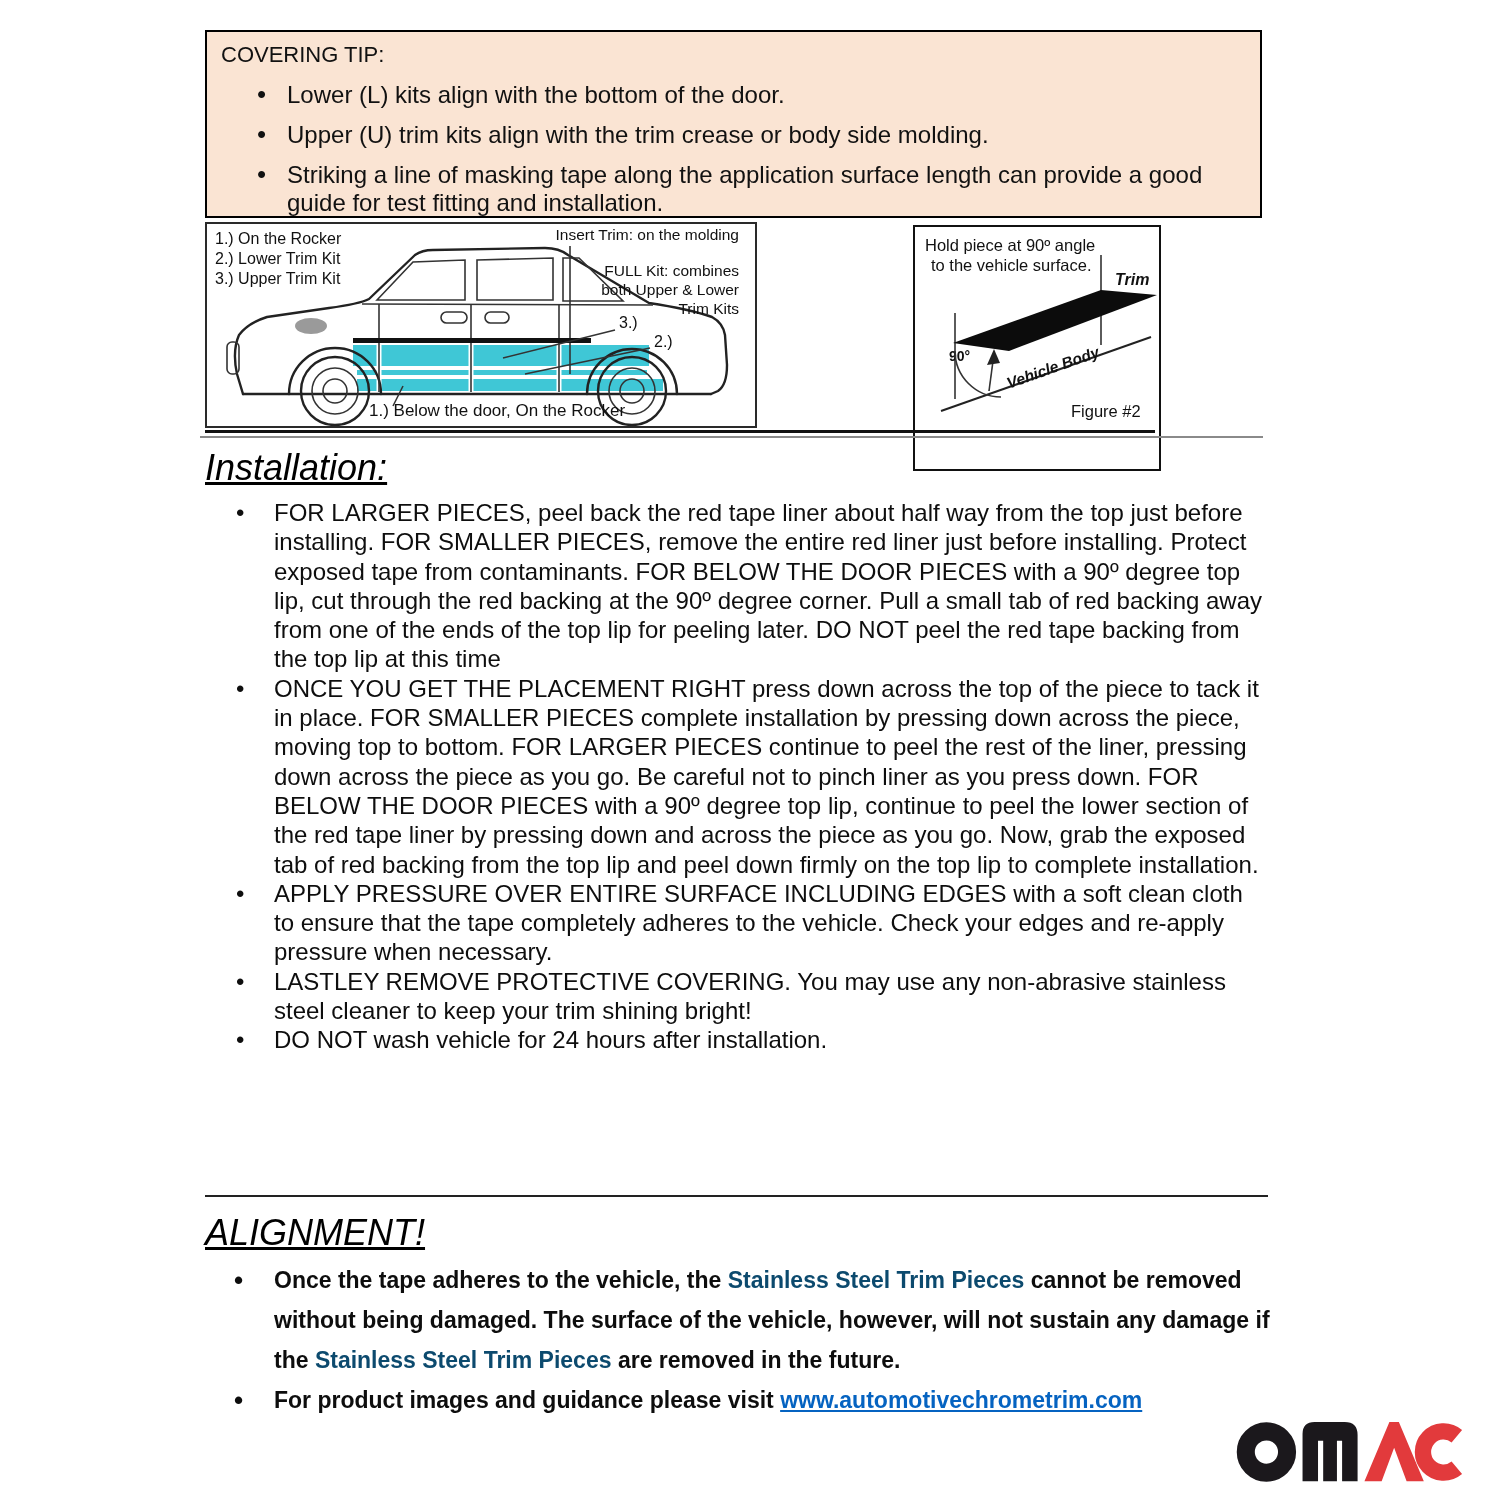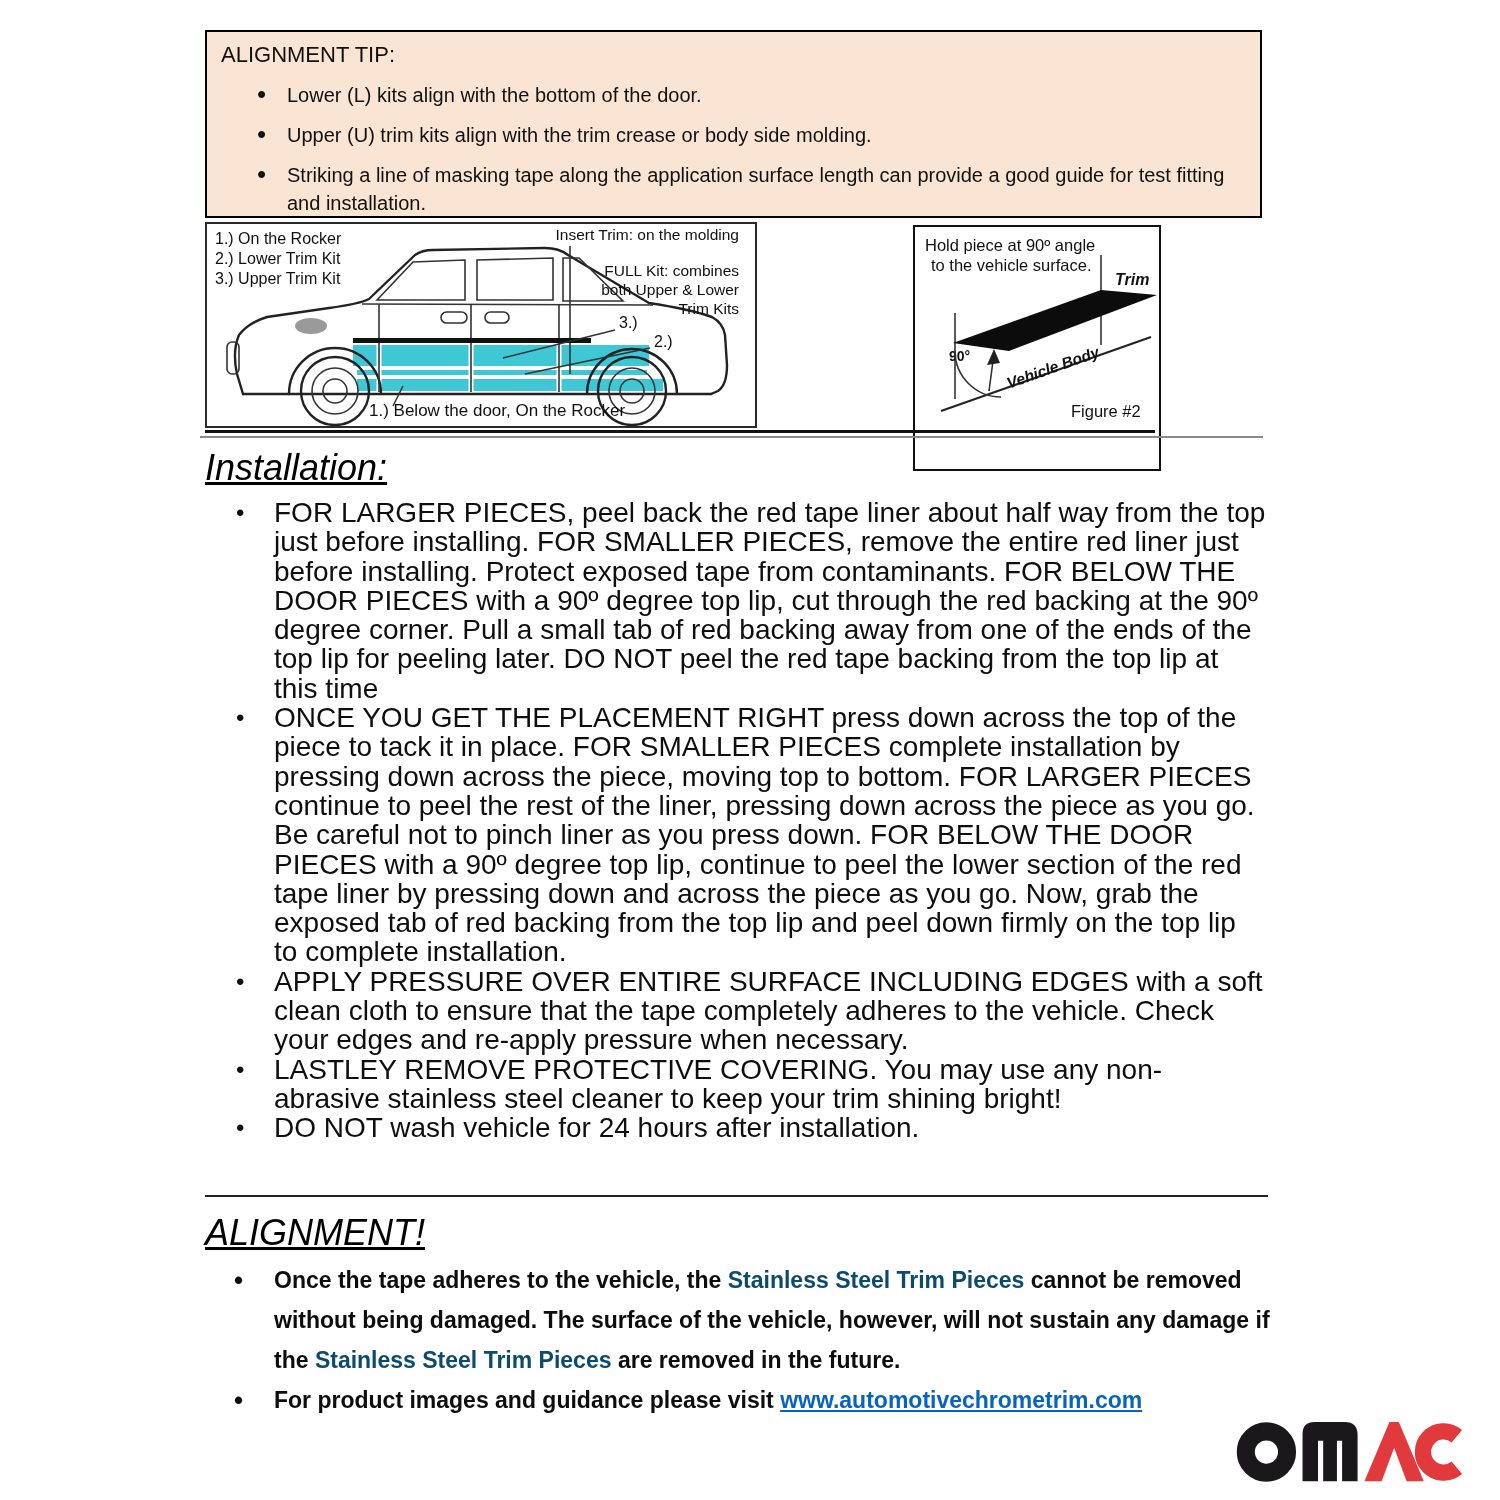--- a/index.html
+++ b/index.html
@@ -11,21 +11,21 @@
   
   .tip-box {
     position:absolute; left:205px; top:30px; width:1057px; height:188px;
     background:#fae4d3; border:2px solid #000; box-sizing:border-box;
     padding:10px 14px 0 14px;
   }
   .tip-title { font-size:22px; line-height:26px; }
   .tip-list { list-style:none; margin:13px 0 0 0; padding:0; }
   .tip-list li {
     position:relative; padding-left:66px; margin-bottom:12px;
-    font-size:20px; line-height:28px;
+    font-size:24px; line-height:28px;
   }
   .tip-list li::before {
     content:"\2022"; position:absolute; left:36px; top:-1px; font-size:26px;
   }
 
   
   .car-box {
     position:absolute; left:205px; top:222px; width:552px; height:206px;
     border:2px solid #2a2a2a; box-sizing:border-box; background:#fff;
   }
@@ -43,21 +43,21 @@
   }
   #installation-heading { top:447px; }
   #important-heading { top:1212px; }
 
   
   .install-list {
     position:absolute; left:228px; top:498px; width:1038px;
     list-style:none; margin:0; padding:0;
   }
   .install-list li {
-    position:relative; padding-left:46px; font-size:28px; line-height:29.3px;
+    position:relative; padding-left:46px; font-size:24px; line-height:29.3px;
     color:#0e0e0e;
   }
   .install-list li::before {
     content:"\2022"; position:absolute; left:8px; top:0; font-size:24px;
   }
 
   
   .divider { position:absolute; left:205px; top:1195px; width:1063px; height:2px; background:#222; }
   .important-list {
     position:absolute; left:228px; top:1260px; width:1060px;
@@ -80,21 +80,21 @@
 
   
   .logo { position:absolute; left:1233px; top:1403px; width:244px; height:86px; }
 </style>
 </head>
 <body>
 
 <div id="page">
 
   <div class="tip-box">
-    <div class="tip-title">ALIGNMENT TIP:</div>
+    <div class="tip-title">COVERING TIP:</div>
     <ul class="tip-list">
       <li>Lower (L) kits align with the bottom of the door.</li>
       <li>Upper (U) trim kits align with the trim crease or body side molding.</li>
       <li>Striking a line of masking tape along the application surface length can provide a good guide for test fitting and installation.</li>
     </ul>
   </div>
 
   <div class="car-box">
     <svg width="548" height="202" viewBox="0 0 548 202">
 

